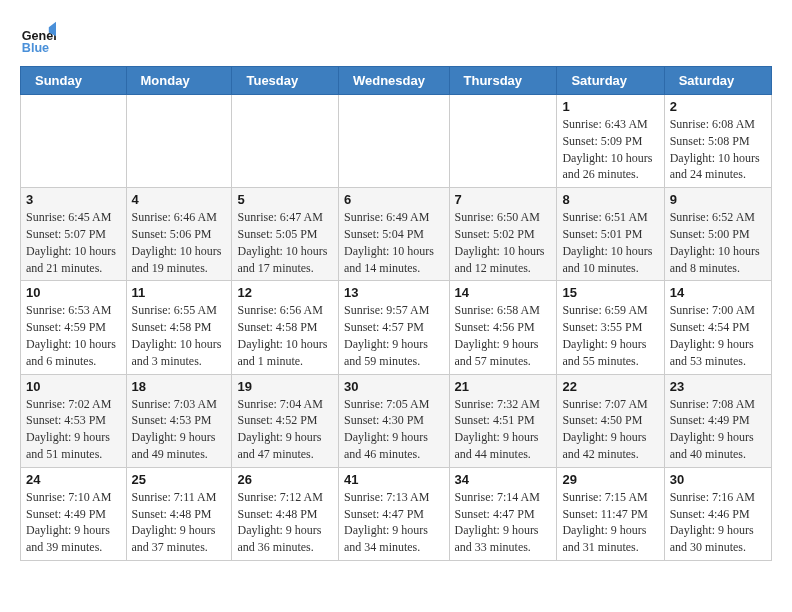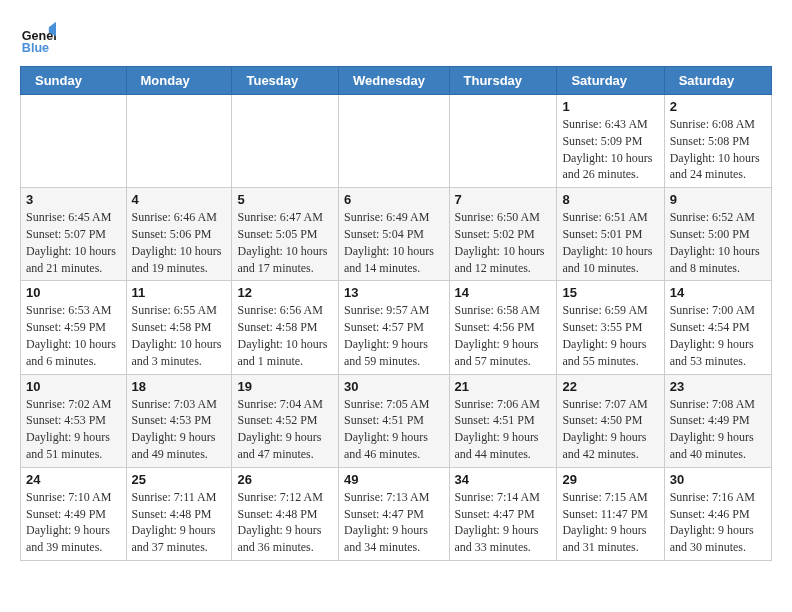--- a/index.html
+++ b/index.html
@@ -232,26 +232,26 @@
         </td>
         <td>
           <span class="day-num">19</span>
           <div class="day-info">Sunrise: 7:04 AM
 Sunset: 4:52 PM
 Daylight: 9 hours and 47 minutes.</div>
         </td>
         <td>
           <span class="day-num">30</span>
           <div class="day-info">Sunrise: 7:05 AM
-Sunset: 4:51 PM
+Sunset: 4:30 PM
 Daylight: 9 hours and 46 minutes.</div>
         </td>
         <td>
           <span class="day-num">21</span>
-          <div class="day-info">Sunrise: 7:06 AM
+          <div class="day-info">Sunrise: 7:32 AM
 Sunset: 4:51 PM
 Daylight: 9 hours and 44 minutes.</div>
         </td>
         <td>
           <span class="day-num">22</span>
           <div class="day-info">Sunrise: 7:07 AM
 Sunset: 4:50 PM
 Daylight: 9 hours and 42 minutes.</div>
         </td>
         <td>
@@ -274,21 +274,21 @@
 Sunset: 4:48 PM
 Daylight: 9 hours and 37 minutes.</div>
         </td>
         <td>
           <span class="day-num">26</span>
           <div class="day-info">Sunrise: 7:12 AM
 Sunset: 4:48 PM
 Daylight: 9 hours and 36 minutes.</div>
         </td>
         <td>
-          <span class="day-num">49</span>
+          <span class="day-num">41</span>
           <div class="day-info">Sunrise: 7:13 AM
 Sunset: 4:47 PM
 Daylight: 9 hours and 34 minutes.</div>
         </td>
         <td>
           <span class="day-num">34</span>
           <div class="day-info">Sunrise: 7:14 AM
 Sunset: 4:47 PM
 Daylight: 9 hours and 33 minutes.</div>
         </td>

